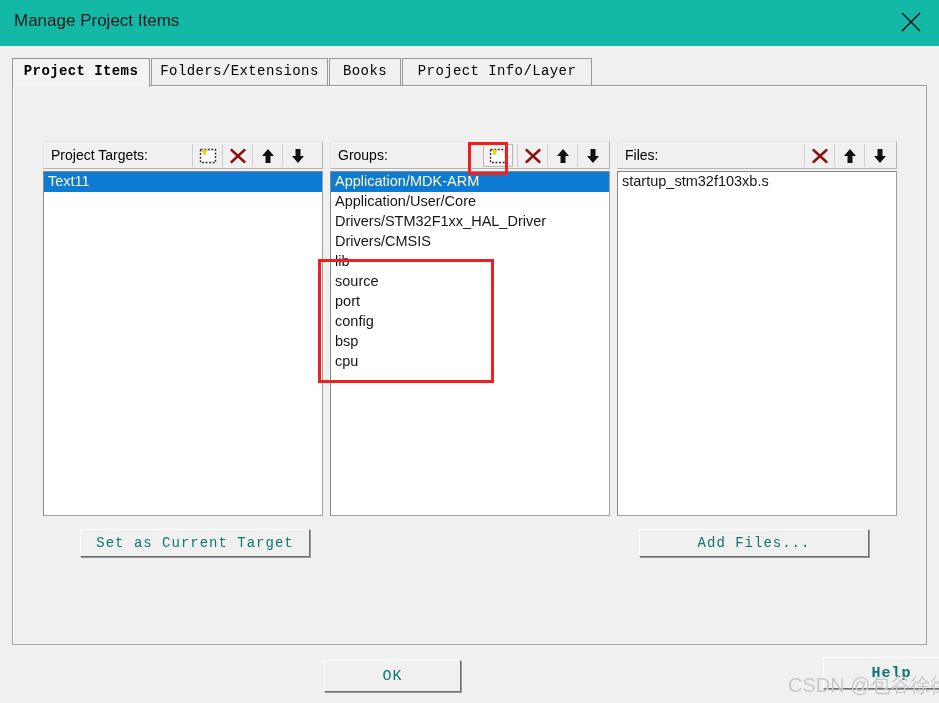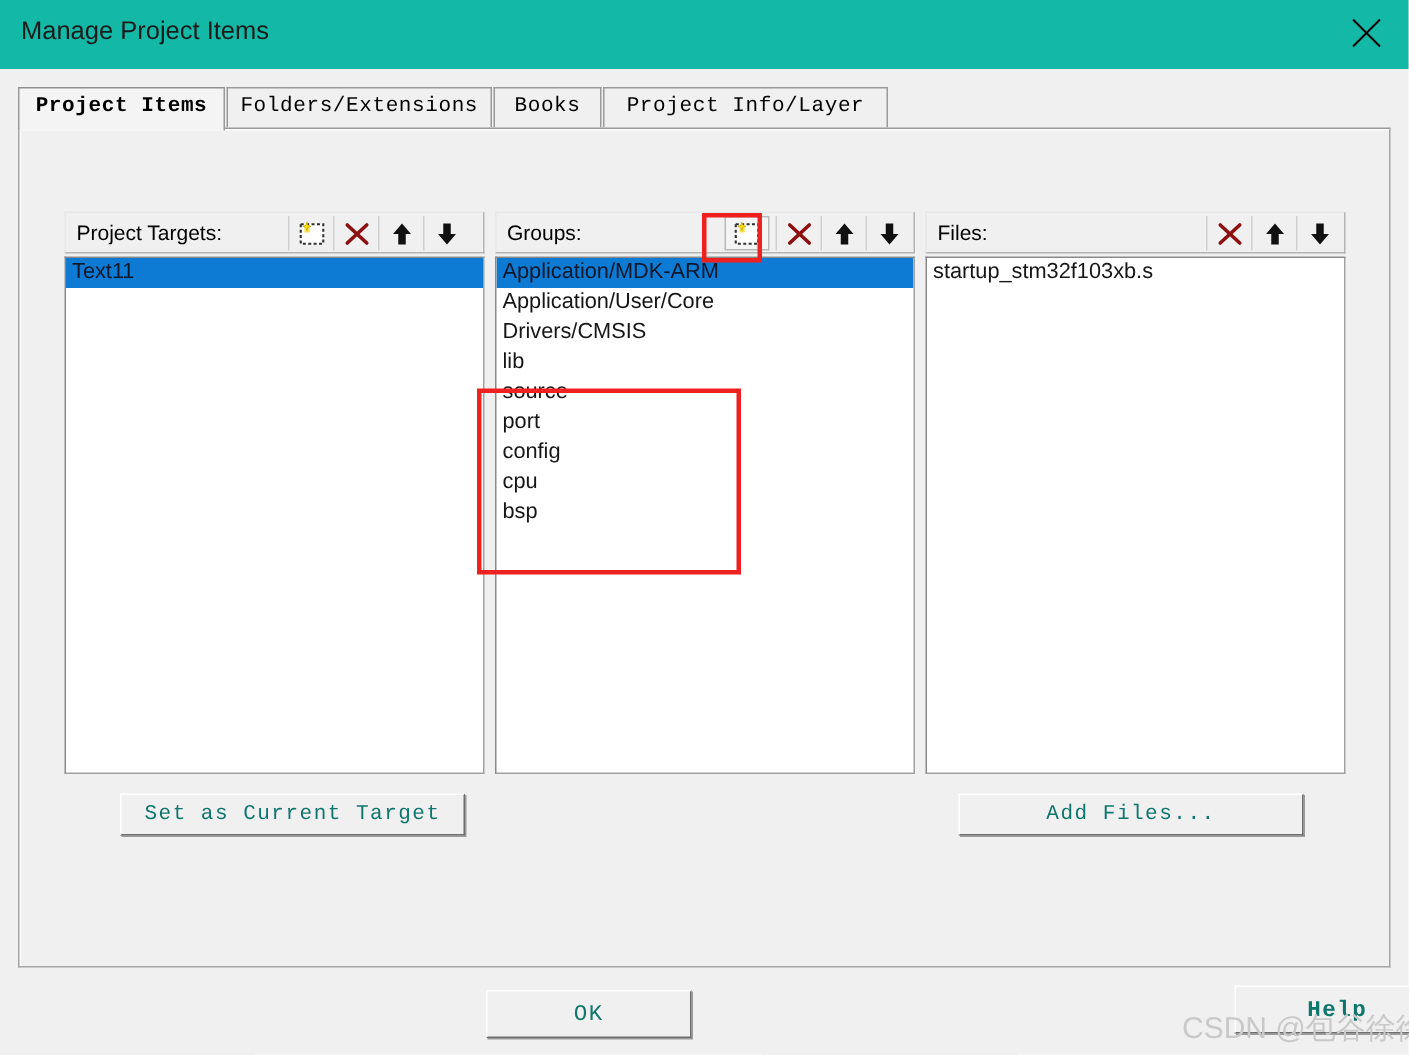--- a/index.html
+++ b/index.html
@@ -153,21 +153,21 @@
     line-height: 19px;
     padding-left: 4px;
     font-size: 14.5px;
     color: #161616;
     white-space: nowrap;
     font-family: "Liberation Sans", sans-serif;
     cursor: pointer;
   }
   .litem.sel {
     background: #0d7bd4;
-    color: #0f172a;
+    color: #fef9c3;
   }
 
   
   .btn3d {
     position: absolute;
     box-sizing: border-box;
     background: #f0f0f0;
     border-top: 1px solid #ffffff;
     border-left: 1px solid #ffffff;
     border-right: 1px solid #6d6d6d;
@@ -284,27 +284,28 @@
         </div>
         <div class="tbtn" style="left:246px;">
           <svg width="15" height="16" viewBox="0 0 15 16">
             <path d="M7.5 15 L13.5 8 L10 8 L10 1 L5 1 L5 8 L1.5 8 Z" fill="#101010"></path>
           </svg>
         </div>
       </div>
       <div class="listbox" id="list-groups" style="top:30px; width:280px; height:345px;">
           <div class="litem sel">Application/MDK-ARM</div>
           <div class="litem">Application/User/Core</div>
+          <div class="litem">Drivers/STM32F1xx_HAL_Driver</div>
           <div class="litem">Drivers/CMSIS</div>
           <div class="litem">lib</div>
           <div class="litem">source</div>
           <div class="litem">port</div>
           <div class="litem">config</div>
+          <div class="litem">bsp</div>
           <div class="litem">cpu</div>
-          <div class="litem">bsp</div>
         </div>
     </div>
 
     <div class="column" id="col-files" style="left:604px; top:55px;">
       <div class="hdr" style="width:280px;">
         <div class="hdr-label">Files:</div>
         <div class="tbtn" style="left:186px;">
           <svg width="18" height="16" viewBox="0 0 18 16">
             <line x1="2.5" y1="2" x2="15.5" y2="14" stroke="#8d1010" stroke-width="2.4" stroke-linecap="round"></line>
             <line x1="15.5" y1="2" x2="2.5" y2="14" stroke="#8d1010" stroke-width="2.4" stroke-linecap="round"></line>

